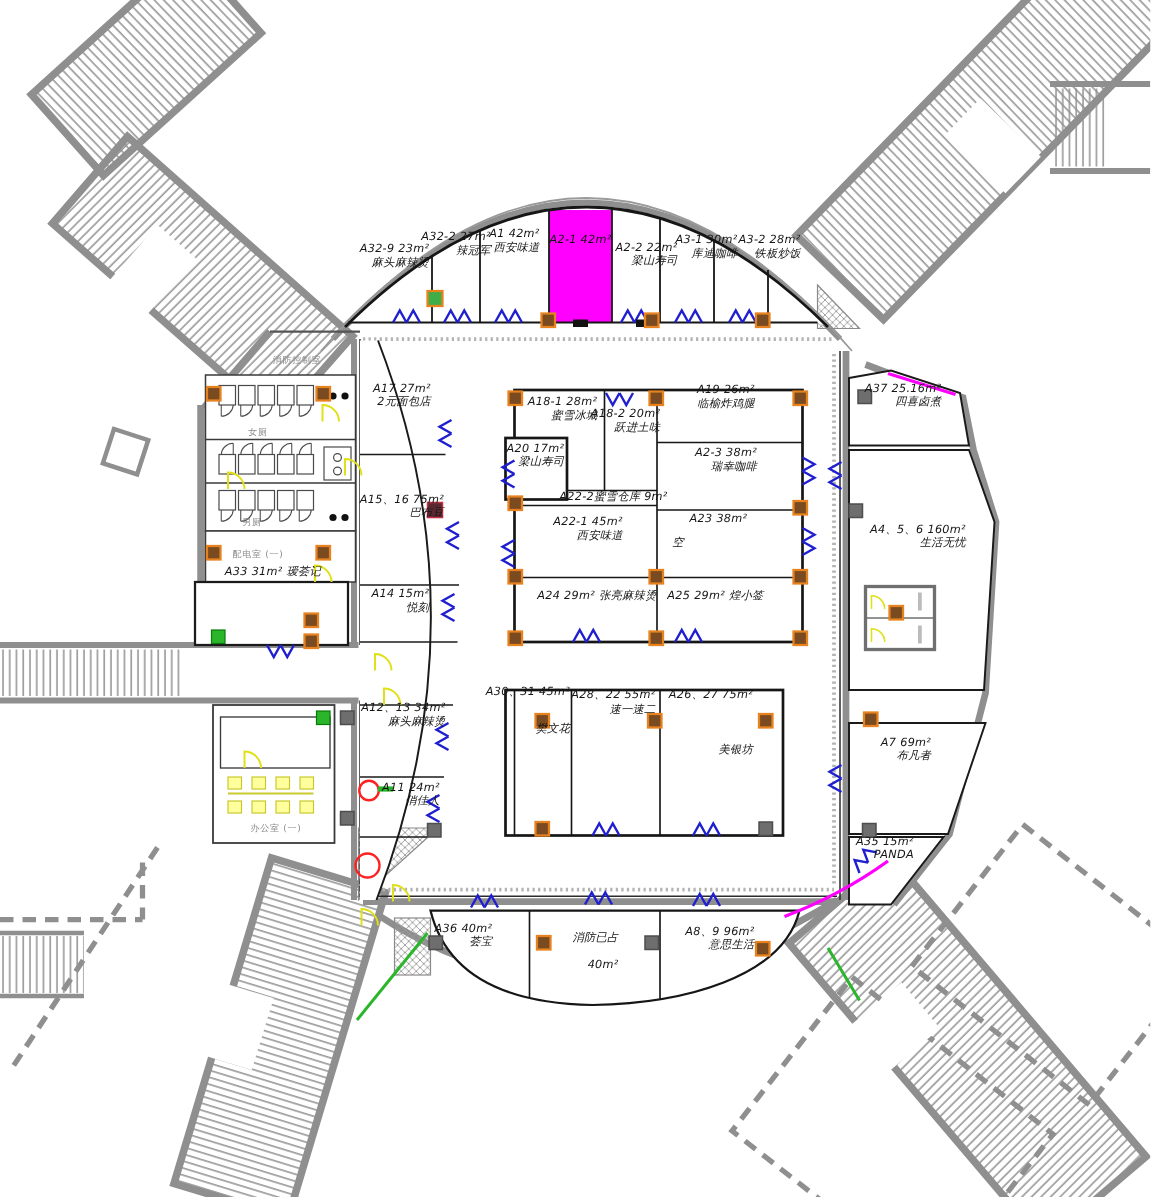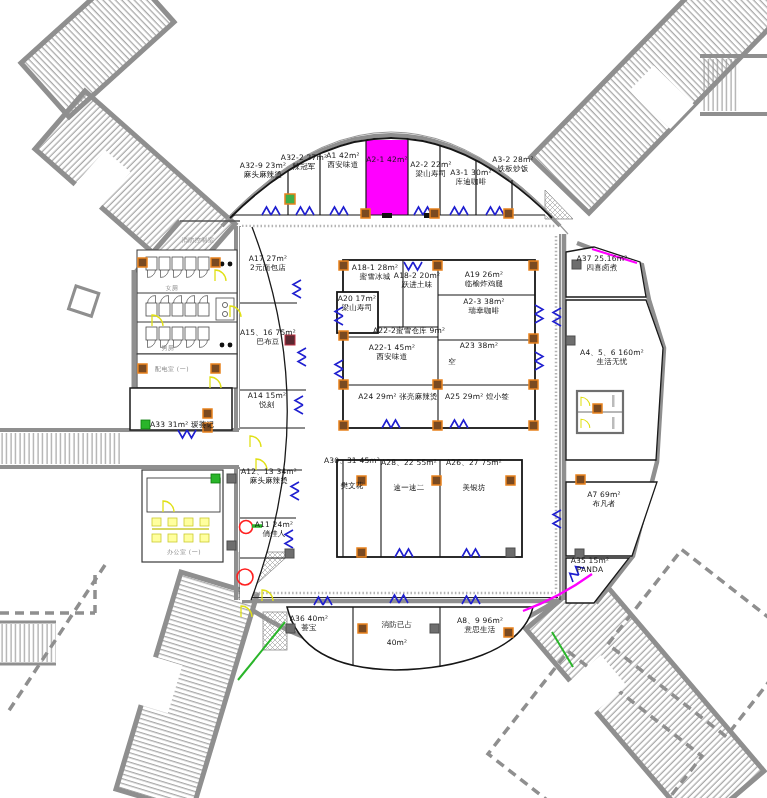--- a/index.html
+++ b/index.html
@@ -1,20 +1,20 @@
 <!DOCTYPE html>
 <html><head>
 <meta charset="utf-8">
 <style>
   html,body{margin:0;padding:0;background:#fff;}
   .plan{position:relative;width:767px;height:798px;background:#fff;overflow:hidden;
         font-family:"DejaVu Sans","Liberation Sans",sans-serif;}
   .plan svg{position:absolute;left:0;top:0;}
-  .lbl{position:absolute;transform:translateX(-50%);text-align:center;
-       font-size:7.5px;line-height:9px;color:#151515;white-space:nowrap;letter-spacing:.2px;}
+  .lbl{position:absolute;transform:translateX(-50%);text-align:right;
+       font-size:7.5px;line-height:9px;color:#151515;white-space:nowrap;letter-spacing:.2px;font-style:italic;}
   .lbl span{display:block;}
   .lbl.gap span + span{margin-top:9px;}
   .rlbl{position:absolute;transform:translateX(-50%);font-size:6px;color:#8a8a8a;
         white-space:nowrap;letter-spacing:.5px;}
 </style>
 </head>
 <body>
 
 <div class="plan">
 <svg width="767" height="798" viewBox="0 0 767 798">
@@ -363,21 +363,21 @@
       <span>A1 42m²</span>
       <span>西安味道</span>
     </div>
   <div class="lbl" style="left:387px;top:155px">
       <span>A2-1 42m²</span>
     </div>
   <div class="lbl" style="left:431px;top:160px">
       <span>A2-2 22m²</span>
       <span>梁山寿司</span>
     </div>
-  <div class="lbl" style="left:471px;top:168px">
+  <div class="lbl" style="left:471px;top:155px">
       <span>A3-1 30m²</span>
       <span>库迪咖啡</span>
     </div>
   <div class="lbl" style="left:513px;top:155px">
       <span>A3-2 28m²</span>
       <span>铁板炒饭</span>
     </div>
 
   <div class="lbl" style="left:268px;top:254px">
       <span>A17 27m²</span>
@@ -392,21 +392,21 @@
       <span>悦刻</span>
     </div>
   <div class="lbl" style="left:269px;top:467px">
       <span>A12、13 34m²</span>
       <span>麻头麻辣烫</span>
     </div>
   <div class="lbl" style="left:274px;top:520px">
       <span>A11 24m²</span>
       <span>俏佳人</span>
     </div>
-  <div class="lbl" style="left:182px;top:420px">
+  <div class="lbl" style="left:182px;top:376px">
       <span>A33 31m² 瑷荟记</span>
     </div>
 
   <div class="lbl" style="left:602px;top:254px">
       <span>A37 25.16m²</span>
       <span>四喜卤煮</span>
     </div>
   <div class="lbl" style="left:612px;top:348px">
       <span>A4、5、6 160m²</span>
       <span>生活无忧</span>
@@ -421,21 +421,21 @@
     </div>
 
   <div class="lbl" style="left:375px;top:263px">
       <span>A18-1 28m²</span>
       <span>蜜雪冰城</span>
     </div>
   <div class="lbl" style="left:417px;top:271px">
       <span>A18-2 20m²</span>
       <span>跃进土味</span>
     </div>
-  <div class="lbl" style="left:484px;top:270px">
+  <div class="lbl" style="left:484px;top:255px">
       <span>A19 26m²</span>
       <span>临榆炸鸡腿</span>
     </div>
   <div class="lbl" style="left:357px;top:294px">
       <span>A20 17m²</span>
       <span>梁山寿司</span>
     </div>
   <div class="lbl" style="left:484px;top:297px">
       <span>A2-3 38m²</span>
       <span>瑞幸咖啡</span>
@@ -459,25 +459,25 @@
   <div class="lbl" style="left:477px;top:392px">
       <span>A25 29m²  煌小签</span>
     </div>
 
   <div class="lbl" style="left:352px;top:456px">
       <span>A30、31 45m²</span>
       <span style="margin-top:16px">樊文花</span>
     </div>
   <div class="lbl" style="left:409px;top:458px">
       <span>A28、22 55m²</span>
-      <span style="margin-top:16px">速一速二</span>
+      <span style="margin-top:1px">速一速二</span>
     </div>
   <div class="lbl" style="left:474px;top:458px">
       <span>A26、27 75m²</span>
-      <span style="margin-top:16px">美银坊</span>
+      <span style="margin-top:28px">美银坊</span>
     </div>
 
   <div class="lbl" style="left:309px;top:614px">
       <span>A36 40m²</span>
       <span>荟宝</span>
     </div>
   <div class="lbl gap" style="left:397px;top:620px">
       <span>消防已占</span>
       <span>40m²</span>
     </div>

